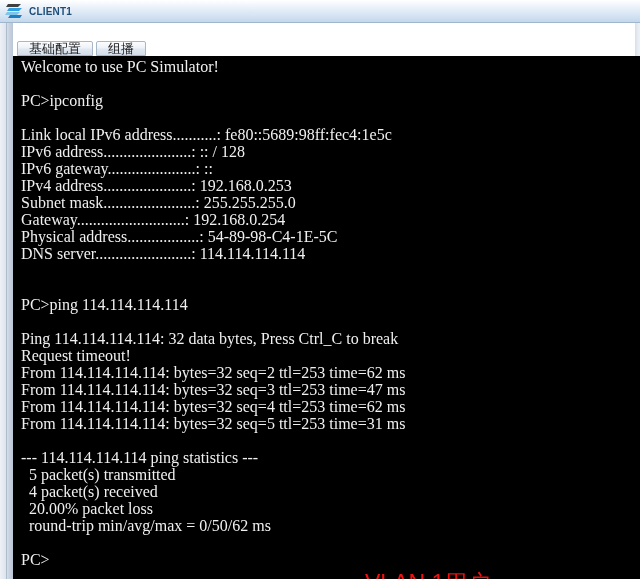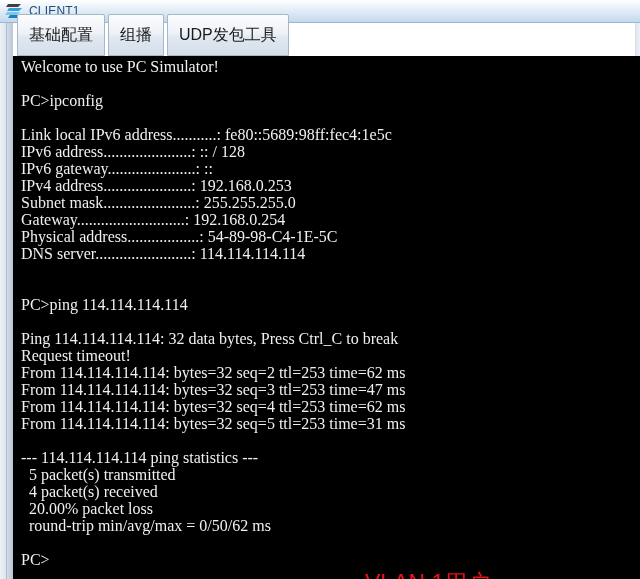--- a/index.html
+++ b/index.html
@@ -39,22 +39,22 @@
     width: 20px;
     height: 18px;
     margin-left: 5px;
     margin-right: 4px;
     position: relative;
     flex: 0 0 auto;
   }
   #title-icon svg { display: block; }
   #title-text {
     font-family: "Liberation Sans", sans-serif;
-    font-size: 12px;
-    font-weight: 400;
+    font-size: 10px;
+    font-weight: 700;
     color: #1f4e79;
     letter-spacing: 0.2px;
     white-space: nowrap;
   }
 
   
   #body-area {
     position: absolute;
     left: 0; top: 23px;
     width: 640px;
@@ -91,30 +91,30 @@
     left: 13px; top: 0;
     width: 622px;
     height: 33px;
     background: #ffffff;
     display: flex;
     align-items: flex-end;
     padding-left: 4px;
     box-sizing: border-box;
   }
   .tab {
-    height: 42px;
+    height: 15px;
     margin-right: 3px;
     box-sizing: border-box;
     border: 1px solid #a6b7c8;
     border-radius: 2px 2px 0 0;
     display: flex;
     align-items: center;
     justify-content: center;
     font-family: "Liberation Sans", sans-serif;
-    font-size: 16px;
+    font-size: 13px;
     color: #1a1a1a;
     white-space: nowrap;
     padding: 0 11px;
     background: linear-gradient(to bottom, #fbfcfe 0%, #eef2f7 45%, #e0e8f1 55%, #d4deea 100%);
   }
   .tab.active {
     background: linear-gradient(to bottom, #ffffff 0%, #fcfdfe 55%, #f4f7fb 100%);
     color: #333333;
     border-color: #b3c2d1;
   }
@@ -175,21 +175,20 @@
   <div id="body-area">
 
     <div id="left-strip">
       <div id="left-strip-inner"></div>
     </div>
     <div id="right-strip"></div>
 
     <div id="tabstrip">
       <div class="tab">基础配置</div>
       <div class="tab">组播</div>
-      <div class="tab">UDP发包工具</div>
     </div>
 
     <div id="terminal" style="background: rgb(0, 0, 0);">
       <pre id="term-text" style="color: rgb(240, 240, 240);">Welcome to use PC Simulator!
 
 PC&gt;ipconfig
 
 Link local IPv6 address...........: fe80::5689:98ff:fec4:1e5c
 IPv6 address......................: :: / 128
 IPv6 gateway......................: ::

